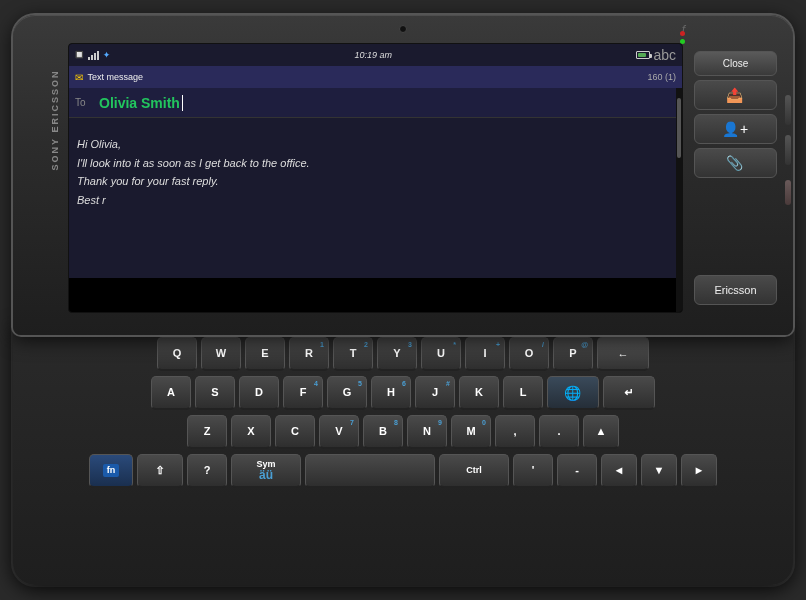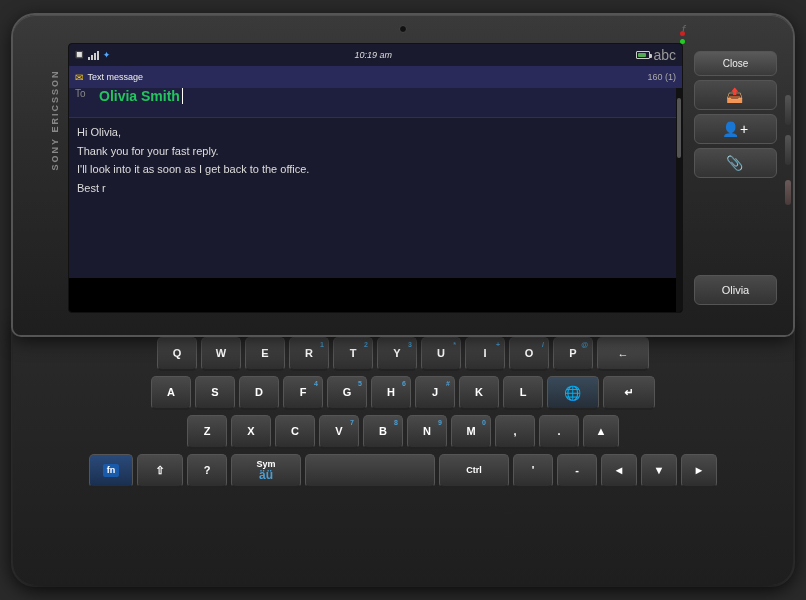--- a/index.html
+++ b/index.html
@@ -158,21 +158,21 @@
     .char-count {
       color: #aaa;
       font-size: 9px;
     }
 
     
     .to-field {
       background: #1e1e3e;
       height: 30px;
       display: flex;
-      align-items: flex-start;
+      align-items: center;
       padding: 0 6px;
       border-bottom: 1px solid #333;
     }
 
     .to-label {
       color: #888;
       font-size: 10px;
       margin-right: 8px;
       min-width: 16px;
     }
@@ -187,25 +187,26 @@
       width: 1px;
       height: 16px;
       background: #fff;
       margin-left: 2px;
     }
 
     
     .msg-body {
       background: #1a1a2e;
       flex: 1;
-      padding: 6px 8px;
+      padding: 18px 8px;
       color: #ddd;
       font-size: 11px;
       line-height: 1.5;
       min-height: 160px;
+      font-style: italic;
     }
 
     .msg-body p {
       margin-bottom: 2px;
     }
 
     
     .screen-content {
       display: flex;
       height: calc(100% - 44px);
@@ -493,22 +494,22 @@
         <div class="msg-area">
 
           <div class="to-field">
             <span class="to-label">To</span>
             <span class="to-name">Olivia Smith</span>
             <div class="to-cursor"></div>
           </div>
 
           <div class="msg-body">
             <p>Hi Olivia,</p>
+            <p>I'll look into it as soon as I get back to the office.</p>
             <p>Thank you for your fast reply.</p>
-            <p>I'll look into it as soon as I get back to the office.</p>
             <p>Best r</p>
           </div>
         </div>
 
         <div class="scrollbar">
           <div class="scrollbar-thumb"></div>
         </div>
       </div>
 
     </div>
@@ -521,21 +522,21 @@
         <span class="btn-icon">📤</span>
       </div>
       <div class="sidebar-btn">
         <span class="btn-icon">👤+</span>
       </div>
       <div class="sidebar-btn">
         <span class="btn-icon">📎</span>
       </div>
       <div class="sidebar-spacer"></div>
       <div class="options-btn">
-        <span>Olivia</span>
+        <span>Ericsson</span>
       </div>
     </div>
 
     <div class="side-btn-right vol-up"></div>
     <div class="side-btn-right vol-down"></div>
     <div class="side-btn-right camera-btn"></div>
 
   </div>
 
   <div class="keyboard-section">

